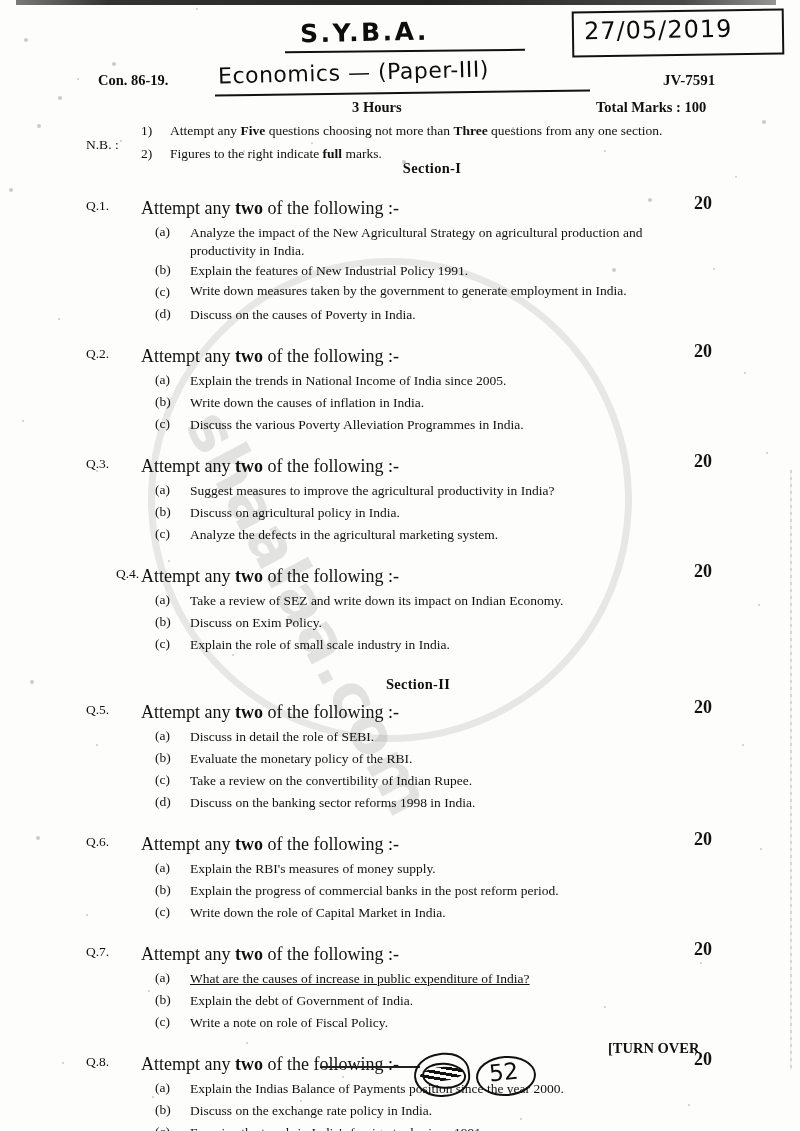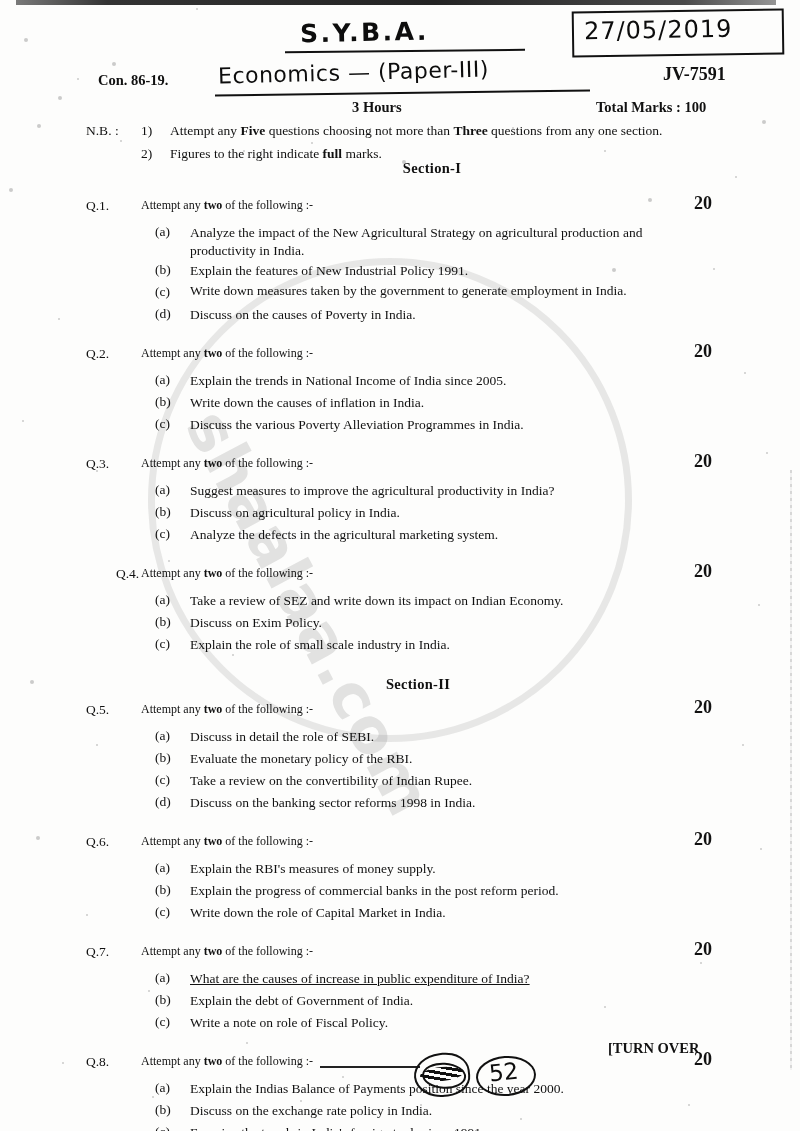--- a/index.html
+++ b/index.html
@@ -112,40 +112,40 @@
   }
   
   #con-no {
     position: absolute;
     left: 98px; top: 72px;
     font-size: 14.5px;
     font-weight: 700;
   }
   #paper-code {
     position: absolute;
-    left: 663px; top: 64px;
-    font-size: 18px;
+    left: 663px; top: 72px;
+    font-size: 15px;
     font-weight: 700;
   }
   #duration {
     position: absolute;
     left: 352px; top: 99px;
     font-size: 14.5px;
     font-weight: 700;
   }
   #total-marks {
     position: absolute;
     left: 596px; top: 99px;
     font-size: 14.5px;
     font-weight: 700;
   }
   
   #nb-label {
     position: absolute;
-    left: 86px; top: 123px;
+    left: 86px; top: 137px;
     font-size: 13.5px;
   }
   .nb-row {
     position: absolute;
     left: 141px;
     font-size: 13.5px;
   }
   .nb-num { position: absolute; left: 0; }
   .nb-text { position: absolute; left: 29px; white-space: nowrap; }
   
@@ -159,21 +159,21 @@
   }
   
   .q-label {
     position: absolute;
     left: 86px;
     font-size: 13.5px;
   }
   .q-stem {
     position: absolute;
     left: 141px;
-    font-size: 12px;
+    font-size: 18px;
     white-space: nowrap;
   }
   .q-marks {
     position: absolute;
     left: 694px;
     font-size: 18px;
     font-weight: 700;
   }
   .sub-letter {
     position: absolute;

